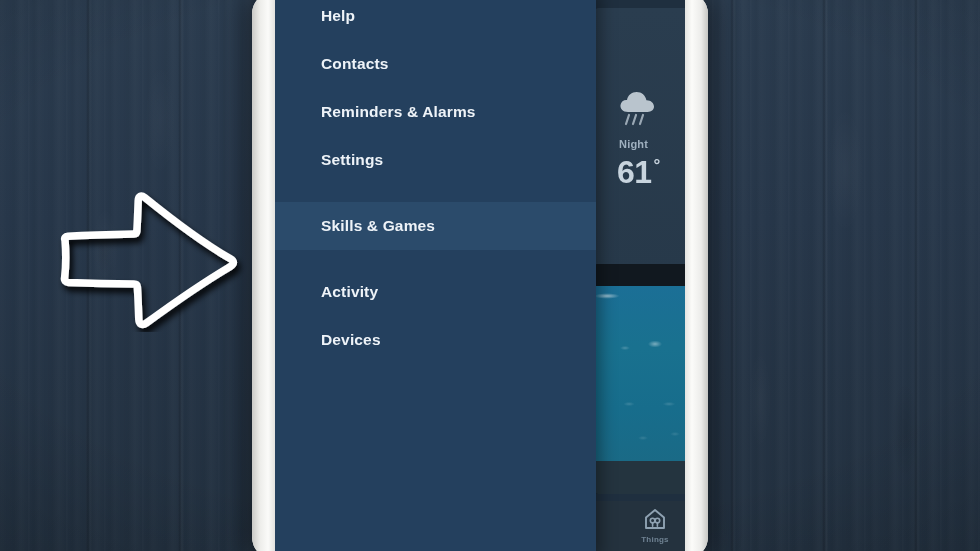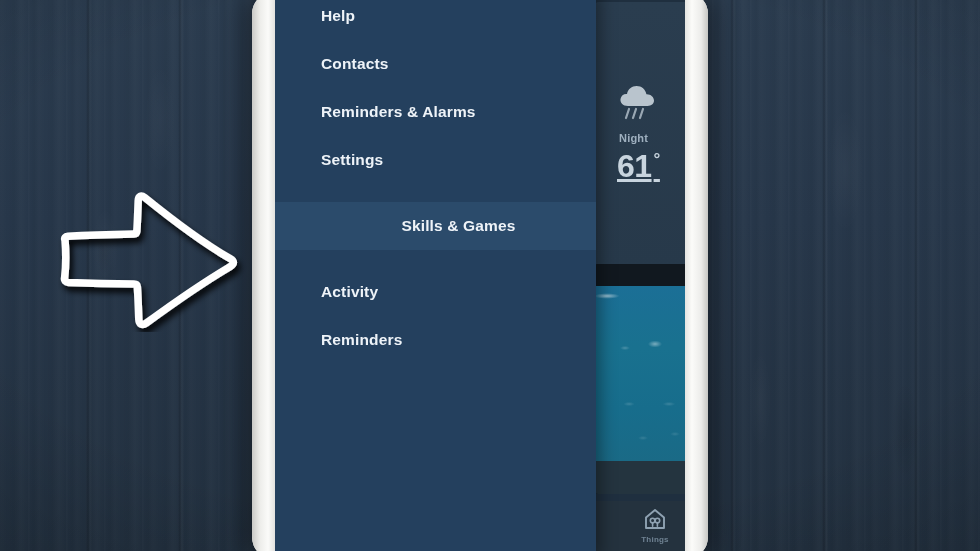--- a/index.html
+++ b/index.html
@@ -108,21 +108,21 @@
 
   
   .app-bg {
     position: absolute;
     inset: 0;
     background: #1f2f3f;
   }
   .weather-card {
     position: absolute;
     left: 320px;
-    top: 10px;
+    top: 16px;
     width: 120px;
     height: 265px;
     background: linear-gradient(180deg, #2a3d4f 0%, #27394a 100%);
     border-radius: 4px;
   }
   .weather-icon {
     position: absolute;
     left: 20px;
     top: 78px;
     width: 48px;
@@ -138,21 +138,20 @@
     letter-spacing: .2px;
   }
   .weather-temp {
     position: absolute;
     left: 22px;
     top: 146px;
     font-size: 32px;
     font-weight: bold;
     color: #c8d4de;
     letter-spacing: -.5px;
-    text-decoration: underline;
   }
   .weather-temp .deg {
     font-size: 17px;
     vertical-align: top;
     position: relative;
     top: 2px;
     left: 2px;
   }
 
   .media-card {
@@ -236,21 +235,20 @@
     padding-left: 46px;
     box-sizing: border-box;
     color: #eef3f8;
     font-size: 15.5px;
     font-weight: bold;
     letter-spacing: .15px;
     white-space: nowrap;
   }
   .menu-item.selected {
     background: #2b4b6b;
-    justify-content: center;
   }
   .group-gap { height: 18px; }
 
   
   #arrow {
     position: absolute;
     left: 58px;
     top: 182px;
     width: 192px;
     height: 150px;
@@ -337,21 +335,21 @@
           </div>
         </div>
 
         <div class="group-gap"></div>
 
         <div class="menu-group">
           <div class="menu-item">
             <span>Activity</span>
           </div>
           <div class="menu-item">
-            <span>Reminders</span>
+            <span>Devices</span>
           </div>
         </div>
 
       </nav>
 
     </div>
   </div>
 
   <div id="arrow">
     <svg viewBox="0 0 192 150" width="192" height="150">

